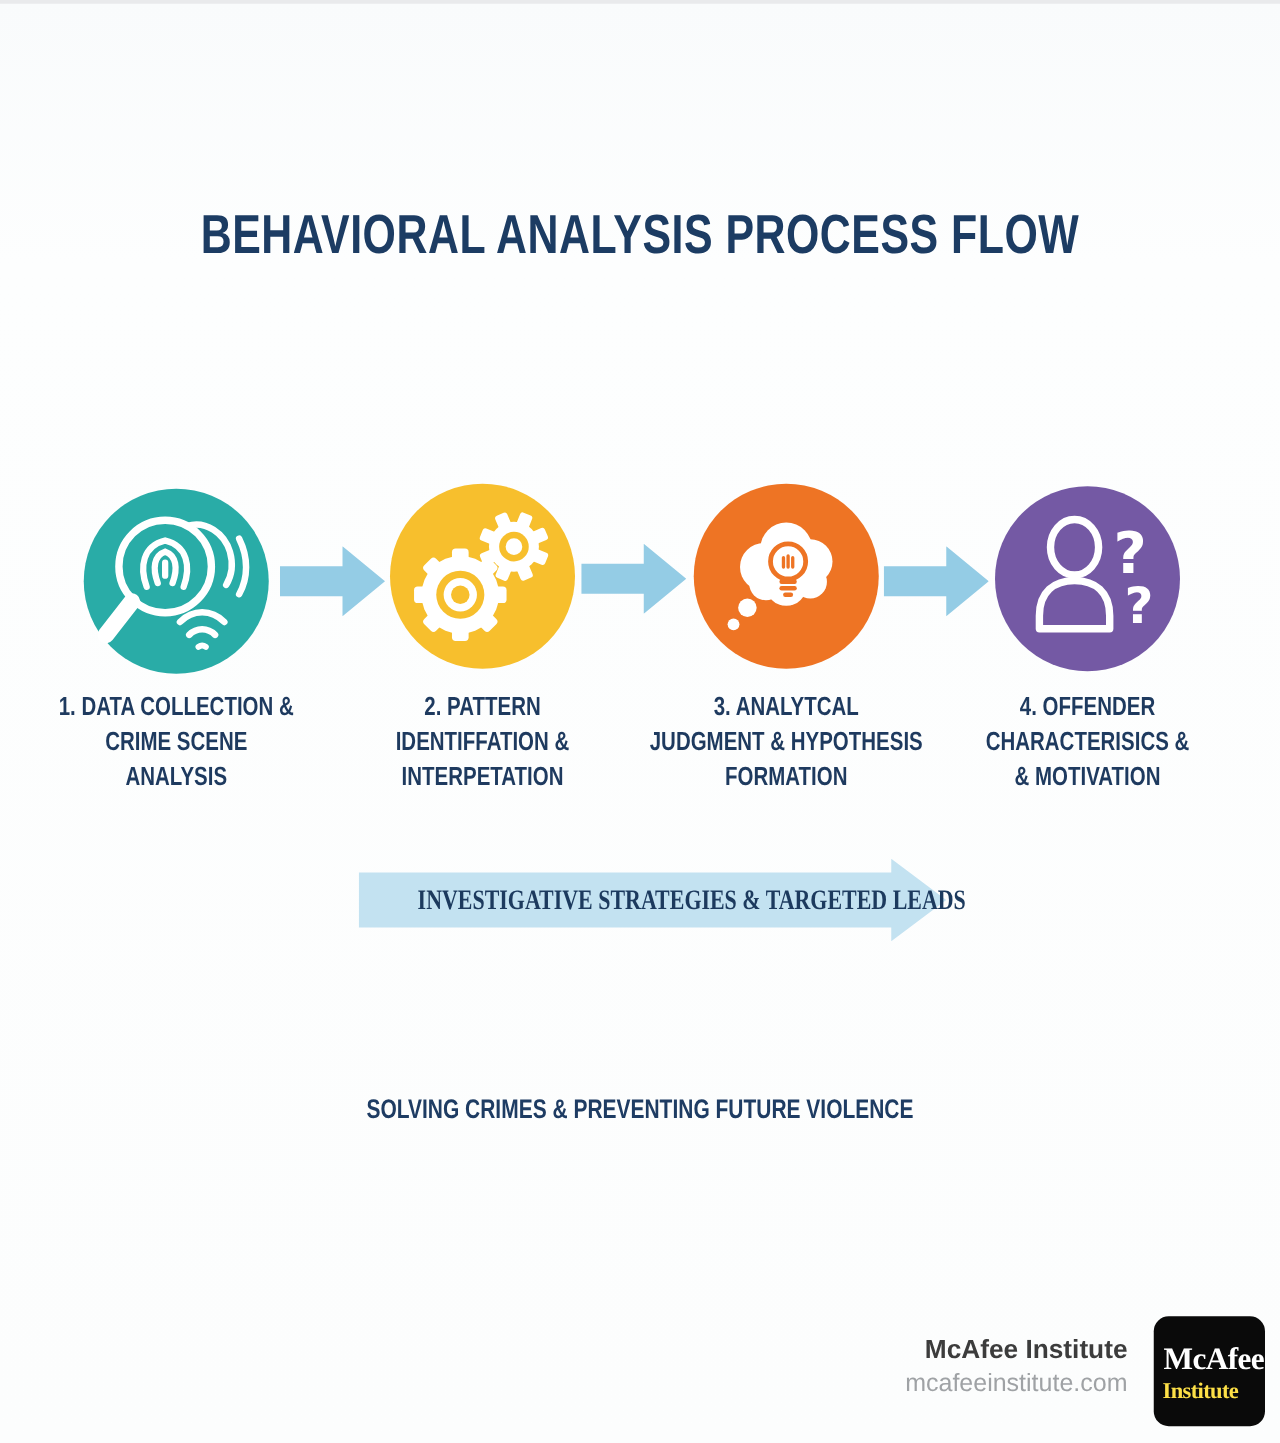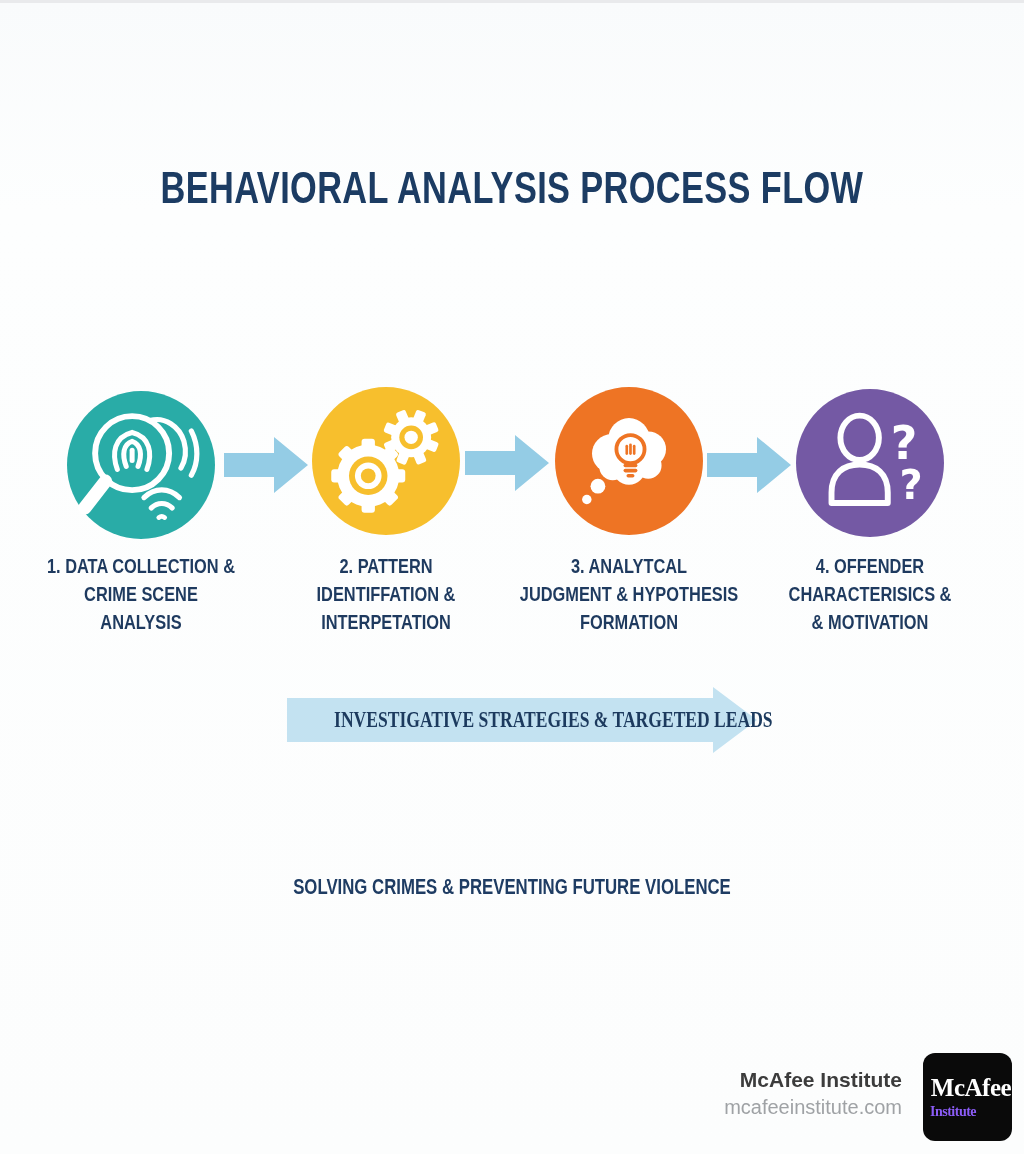--- a/index.html
+++ b/index.html
@@ -68,21 +68,21 @@
   .brand-block { position:absolute; right:122px; top:1062px; text-align:right; }
   .brand-name { font-size:21px; font-weight:700; color:#3c3c3c; line-height:30px; }
   .brand-site { font-size:20px; color:#9fa2a5; line-height:24px;text-align:center; }
 
   .brand-logo {
     position:absolute; left:923px; top:1050px; width:89px; height:88px;
     background:#0a0a0a; border-radius:12px; padding:22px 0 0 7px;
     font-family:"Liberation Serif", serif; font-weight:700;
   }
   .logo-line1 { color:#ffffff; font-size:25px; line-height:25px; letter-spacing:-0.5px;text-align:center; }
-  .logo-line2 { color:#8b5cf6; font-size:14px; line-height:24px; letter-spacing:-0.5px;font-family:Liberation Serif, serif; }
+  .logo-line2 { color:#fde047; font-size:18px; line-height:24px; letter-spacing:-0.5px;font-family:Liberation Serif, serif; }
 </style>
 </head>
 <body>
 
 <div class="canvas">
 
   <div class="title condensed">BEHAVIORAL ANALYSIS PROCESS FLOW</div>
 
 
   <div class="step-circle c1">

